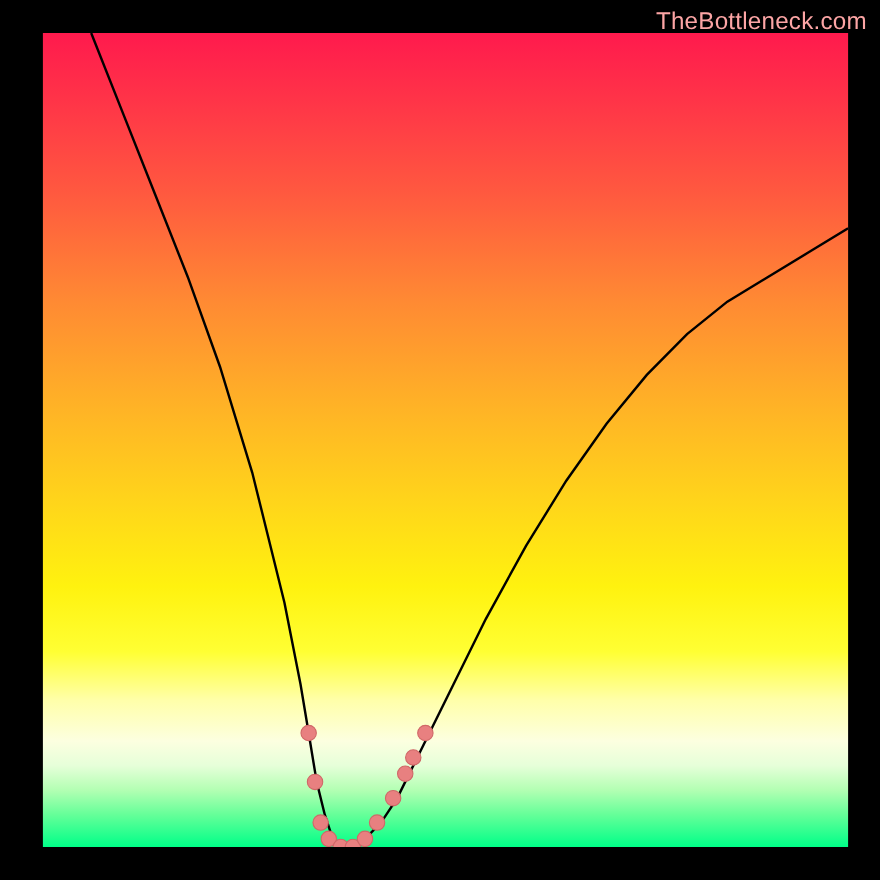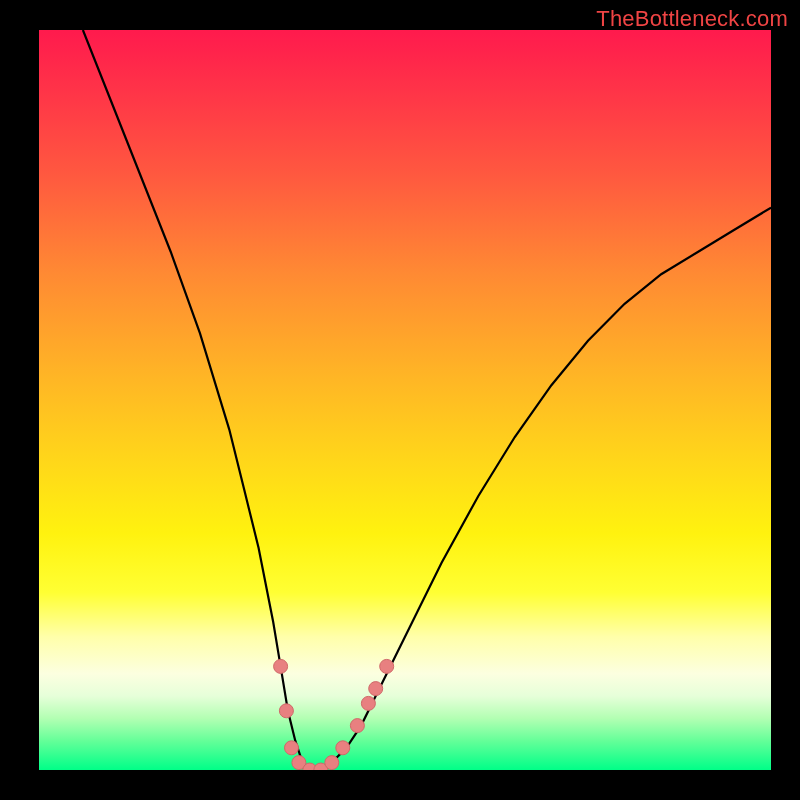--- a/index.html
+++ b/index.html
@@ -31,21 +31,21 @@
       #e6ffd9 90%,
       #b3ffb3 93%,
       #66ff99 96%,
       #00ff88 100%
     );
   }
   .watermark {
     position: absolute;
     top: 6px;
     right: 12px;
-    color: #ef4444;
+    color: #fca5a5;
     font-size: 22px;
     font-weight: 500;
     letter-spacing: 0.2px;
     z-index: 10;
   }
   svg.curve {
     position: absolute;
     left: 0;
     top: 0;
     width: 732px;

